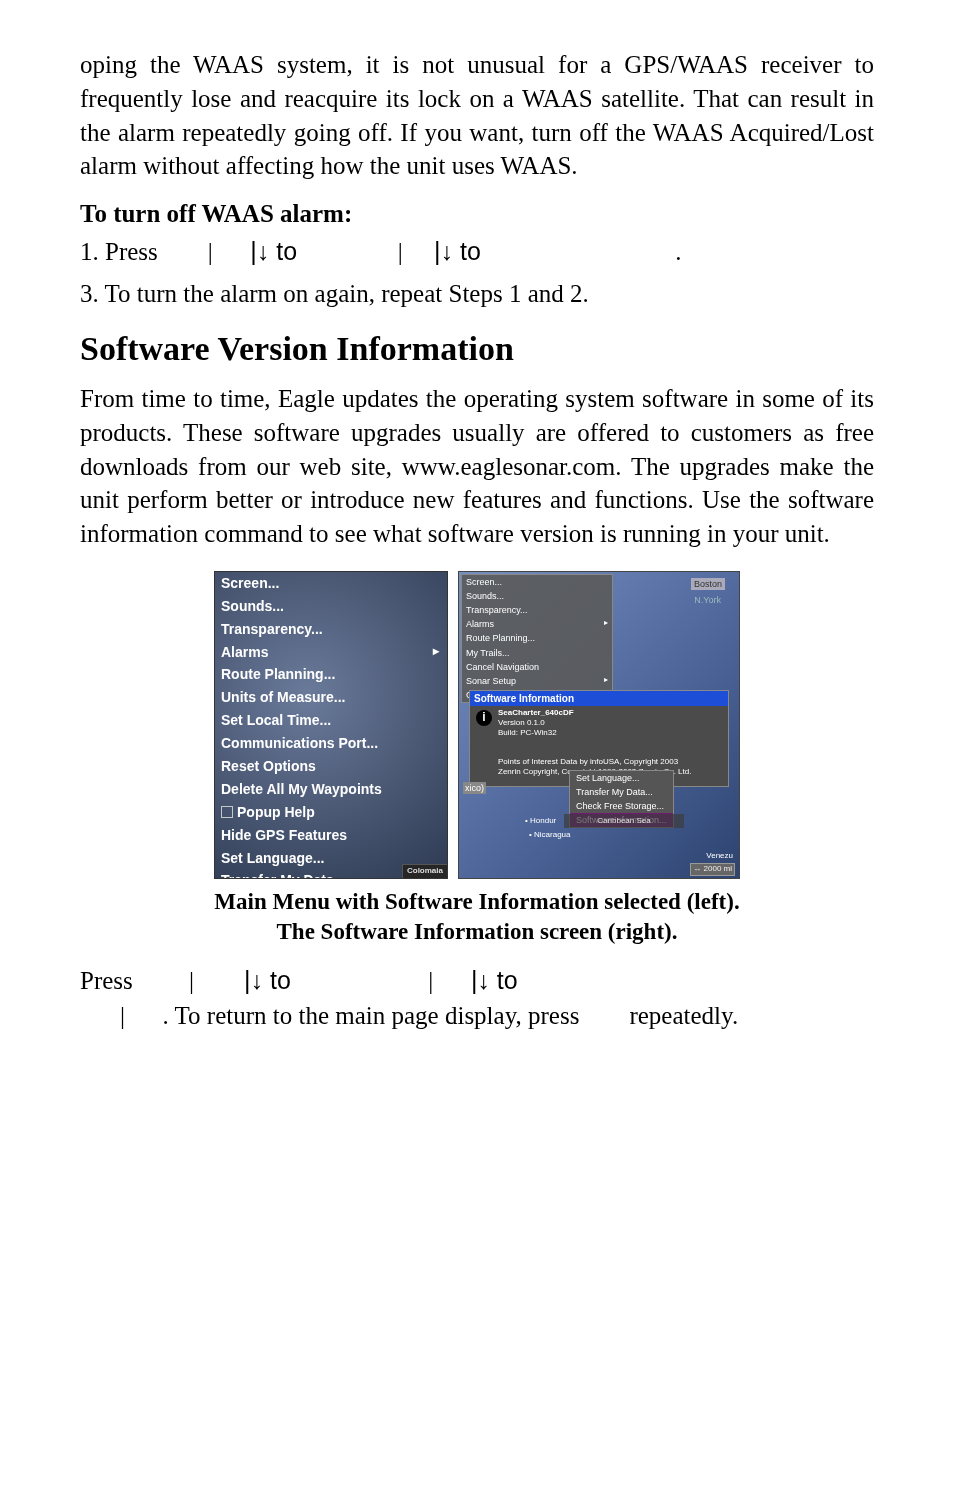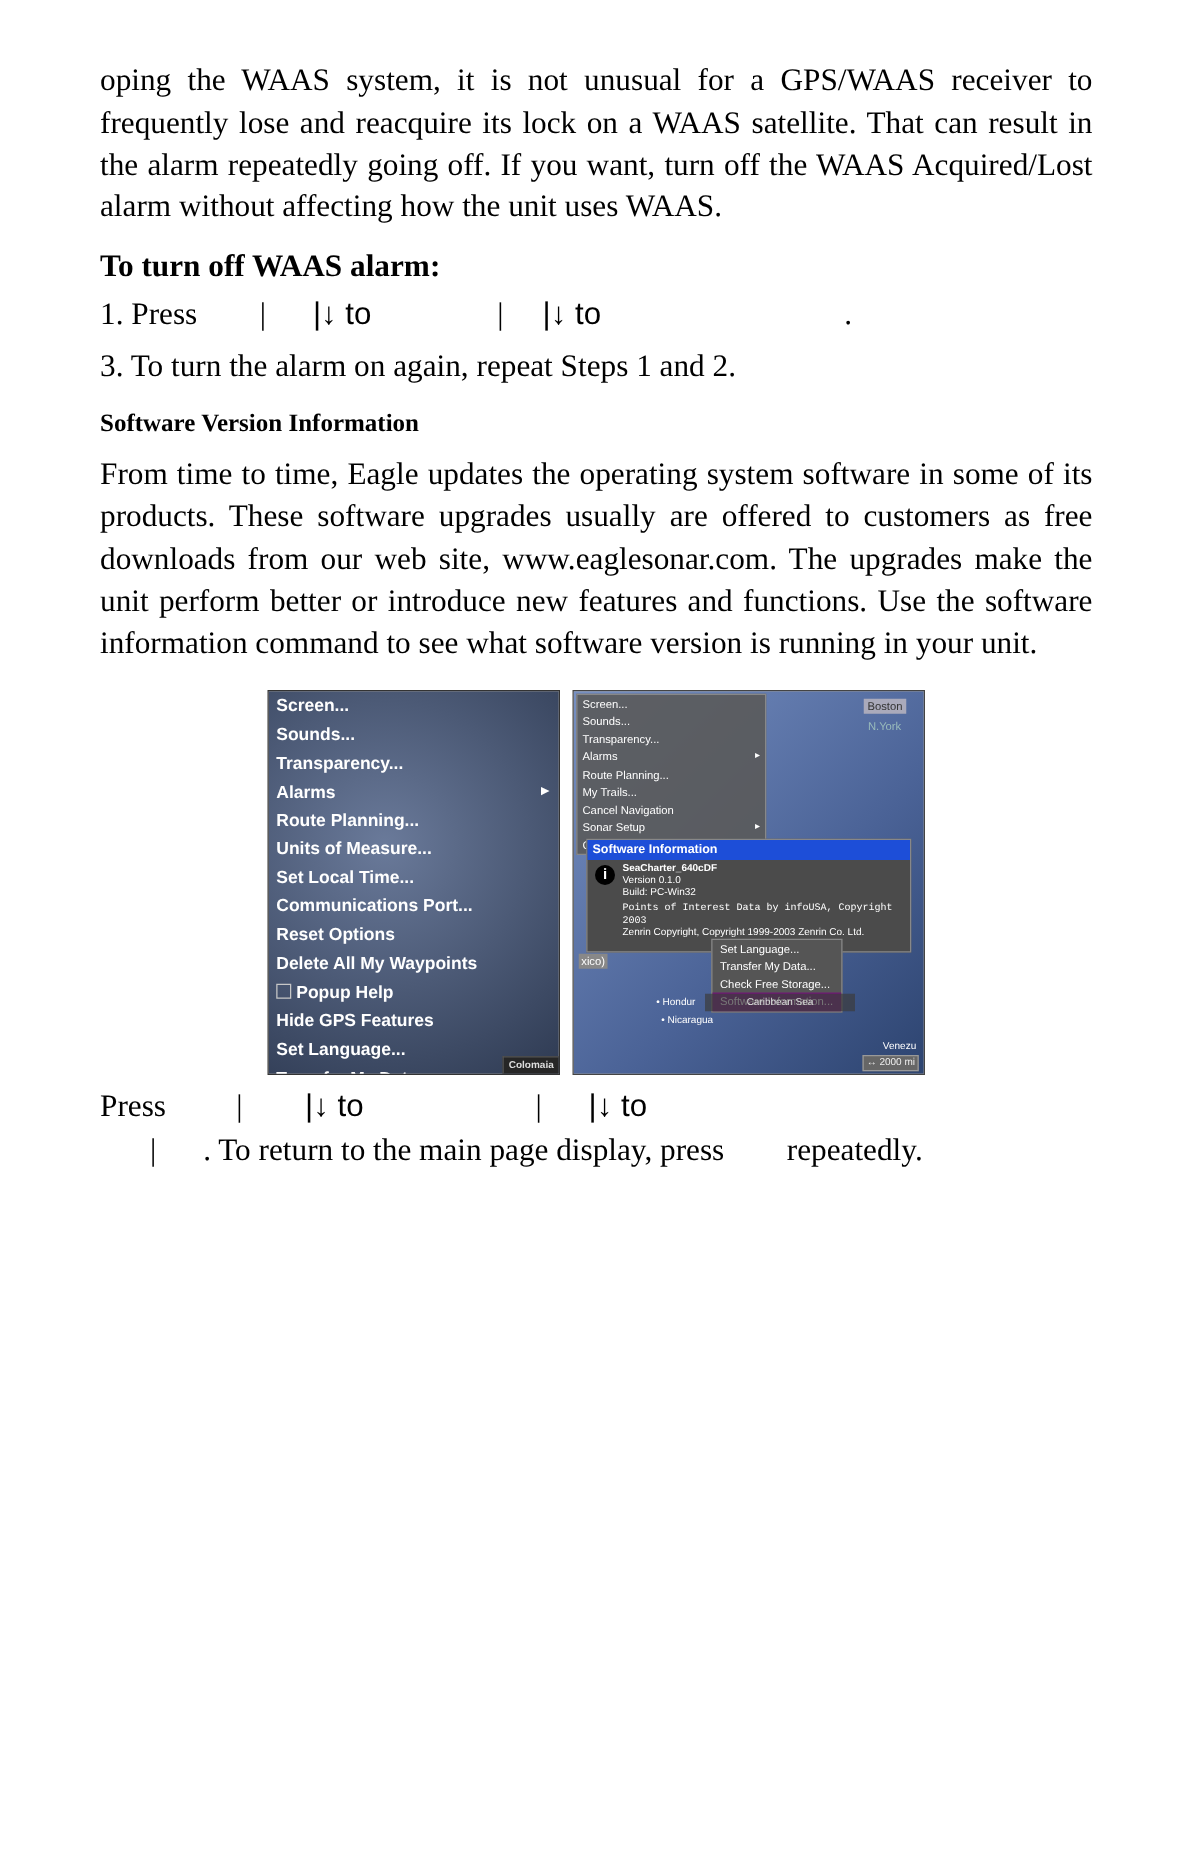--- a/index.html
+++ b/index.html
@@ -27,21 +27,21 @@
   }
   .step-line {
     margin: 0 0 8px 0;
     text-align: justify;
   }
   .step-line-first {
     margin: 0 0 8px 0;
   }
   .section-title {
     font-weight: bold;
-    font-size: 20px;
+    font-size: 34px;
     margin: 16px 0 10px 0;
     font-family: Georgia, 'Times New Roman', serif;
   }
   .arrow {
     font-family: Arial, sans-serif;
   }
   .figure-row {
     display: flex;
     justify-content: center;
     gap: 10px;
@@ -281,21 +281,21 @@
         <div class="has-arrow">GPS Setup</div>
       </div>
 
       <div class="swinfo-box">
         <div class="swinfo-title">Software Information</div>
         <div class="swinfo-body">
           <div class="swinfo-icon">i</div>
           <div><b>SeaCharter_640cDF</b></div>
           <div>Version 0.1.0</div>
           <div>Build: PC-Win32</div>
-          <div style="margin-top:4px;font-family:Liberation Mono, monospace;">Points of Interest Data by infoUSA, Copyright 2003</div>
+          <div style="margin-top:20px;">Points of Interest Data by infoUSA, Copyright 2003</div>
           <div>Zenrin Copyright, Copyright 1999-2003 Zenrin Co. Ltd.</div>
         </div>
       </div>
 
       <div class="map-label" style="top:210px; left:4px; background:#888; padding:0 2px;">xico)</div>
 
       <div class="submenu">
         <div>Set Language...</div>
         <div>Transfer My Data...</div>
         <div>Check Free Storage...</div>
@@ -305,20 +305,24 @@
       <div class="map-label" style="top:244px; left:66px; font-size:8px;">• <span>Hondur</span></div>
       <div class="caribbean-band">Caribbean Sea</div>
       <div class="map-label" style="top:258px; left:70px; font-size:8px;">• <span>Nicaragua</span></div>
       <div class="map-label" style="bottom:16px; right:6px; font-size:8px;">Venezu</div>
 
       <div class="scale-bar">↔ 2000 mi</div>
     </div>
 
   </div>
 
+  <div class="caption">
+    <span>Main Menu with Software Information selected (left).</span><br>
+    <span>The Software Information screen (right).</span>
+  </div>
 
   <div class="final-para">
     <div>
       <span>Press</span>
       &nbsp;&nbsp;&nbsp;&nbsp;&nbsp;&nbsp;&nbsp;
       <span>|</span>
       &nbsp;&nbsp;&nbsp;&nbsp;&nbsp;&nbsp;
       <span class="arrow">|↓ to</span>
       &nbsp;&nbsp;&nbsp;&nbsp;&nbsp;&nbsp;&nbsp;&nbsp;&nbsp;&nbsp;&nbsp;&nbsp;&nbsp;&nbsp;&nbsp;&nbsp;&nbsp;&nbsp;&nbsp;&nbsp;
       <span>|</span>

